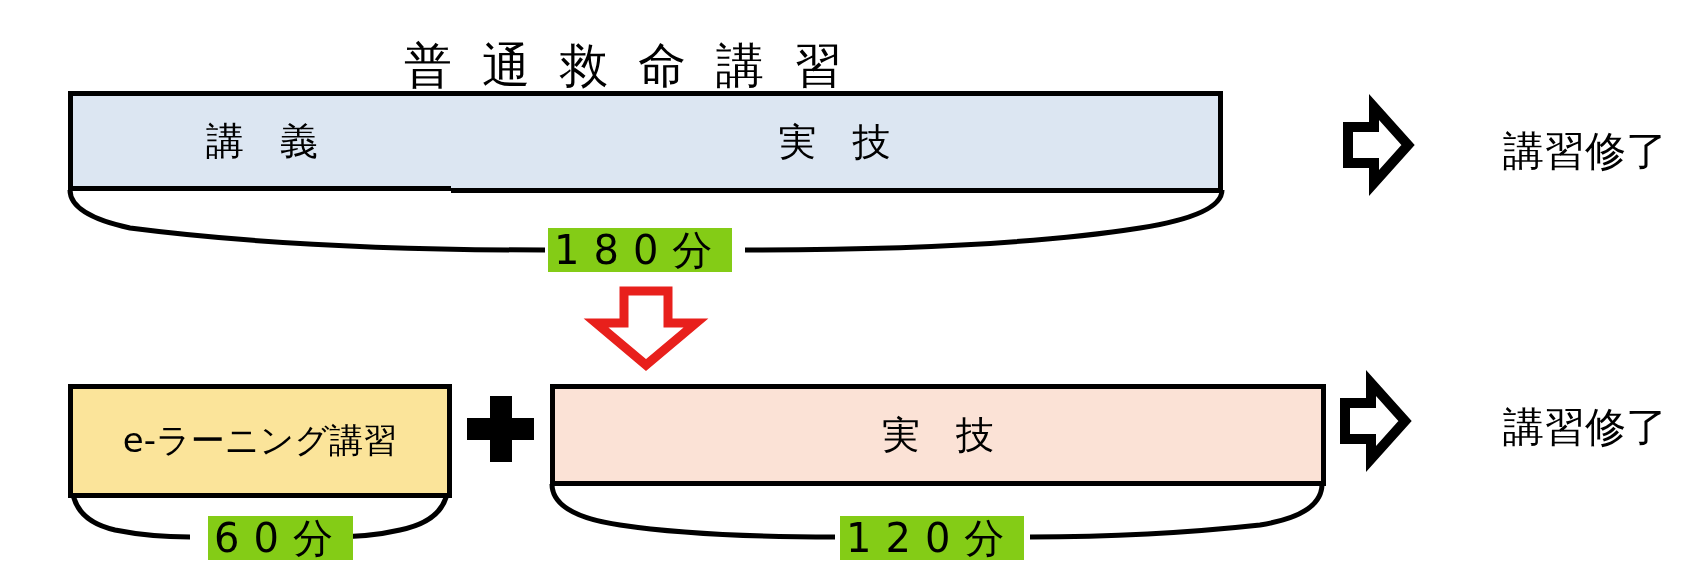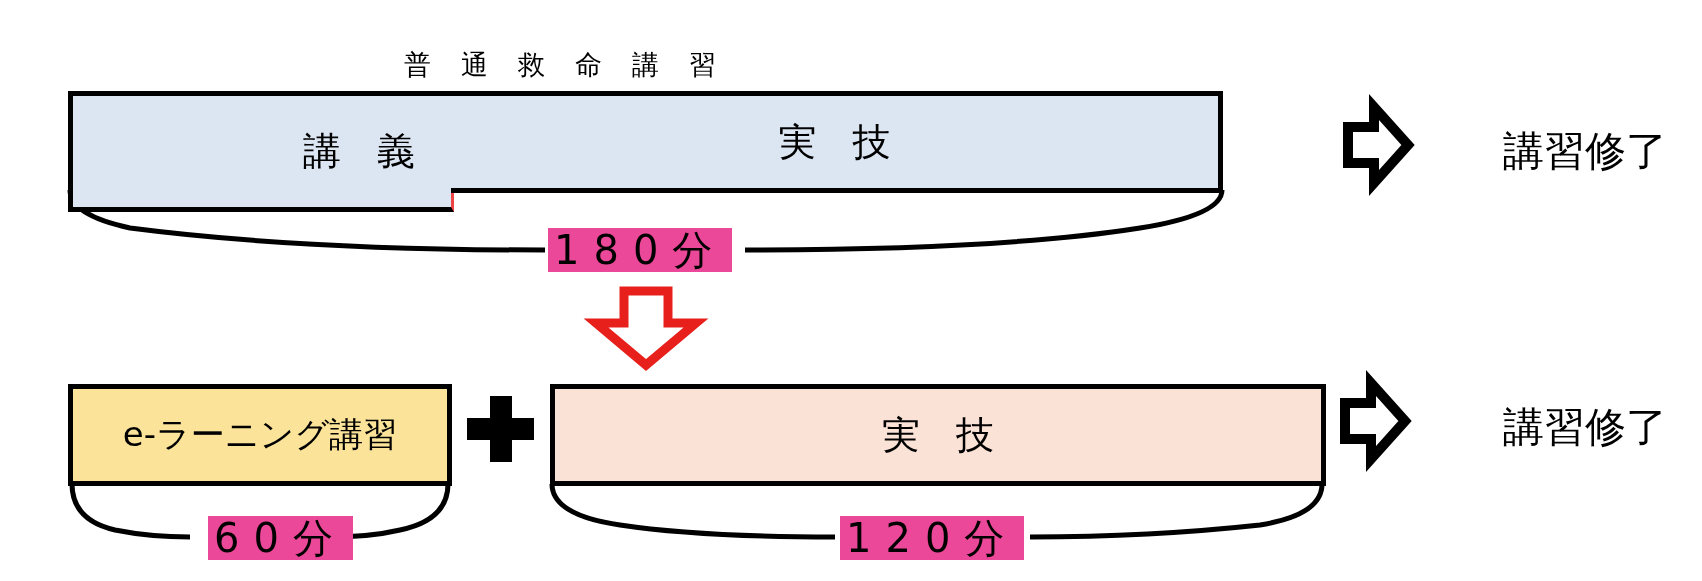--- a/index.html
+++ b/index.html
@@ -1,30 +1,30 @@
 <!DOCTYPE html>
 <html><head>
 <meta charset="utf-8">
 <style>
   html, body { margin: 0; padding: 0; background: #ffffff; }
   body { width: 1702px; height: 581px; position: relative; overflow: hidden;
          font-family: "DejaVu Sans", "Liberation Sans", sans-serif; color: #000; }
   .abs { position: absolute; }
-  .title { left: 404px; top: 40px; width: 500px; font-size: 27px; letter-spacing: 30px; white-space: nowrap; line-height: 50px; }
+  .title { left: 404px; top: 40px; width: 500px; font-size: 48px; letter-spacing: 30px; white-space: nowrap; line-height: 50px; }
   .box { position: absolute; border: 5px solid #000; box-sizing: border-box; display: flex; align-items: center; justify-content: center; }
   .box-text { font-size: 38px; letter-spacing: 36px; padding-left: 36px; white-space: nowrap; }
   .blue { background: #dce6f2; }
   .yellow { background: #fbe49a; }
   .pink { background: #fbe2d6; }
-  .lecture { left: 68px; top: 91px; width: 386px; height: 121px; border-right: 3px solid #ef4444; justify-content: flex-end; }
+  .lecture { left: 68px; top: 91px; width: 386px; height: 100px; border-right: 3px solid #4c1d95; }
   .practice-top { left: 451px; top: 91px; width: 772px; height: 102px; border-left: none; }
-  .elearn { left: 68px; top: 384px; width: 384px; height: 102px; }
+  .elearn { left: 68px; top: 384px; width: 384px; height: 114px; }
   .elearn .box-text { letter-spacing: 0; padding-left: 0; font-size: 34px; }
   .practice-bottom { left: 550px; top: 384px; width: 776px; height: 102px; }
-  .dur { font-size: 40px; letter-spacing: 14px; background: #ec4899; padding: 0 6px; line-height: 44px; white-space: nowrap; }
+  .dur { font-size: 40px; letter-spacing: 14px; background: #84cc16; padding: 0 6px; line-height: 44px; white-space: nowrap; }
   .done { font-size: 41px; white-space: nowrap; }
   svg { position: absolute; left: 0; top: 0; overflow: visible; }
 </style>
 </head>
 <body>
 
 <svg width="1702" height="581">
 
   <path d="M70 190 Q70 215 130 228 Q300 250 545 250" fill="none" stroke="#000" stroke-width="5"></path>
   <path d="M1222 190 Q1222 215 1140 228 Q1000 250 745 250" fill="none" stroke="#000" stroke-width="5"></path>

